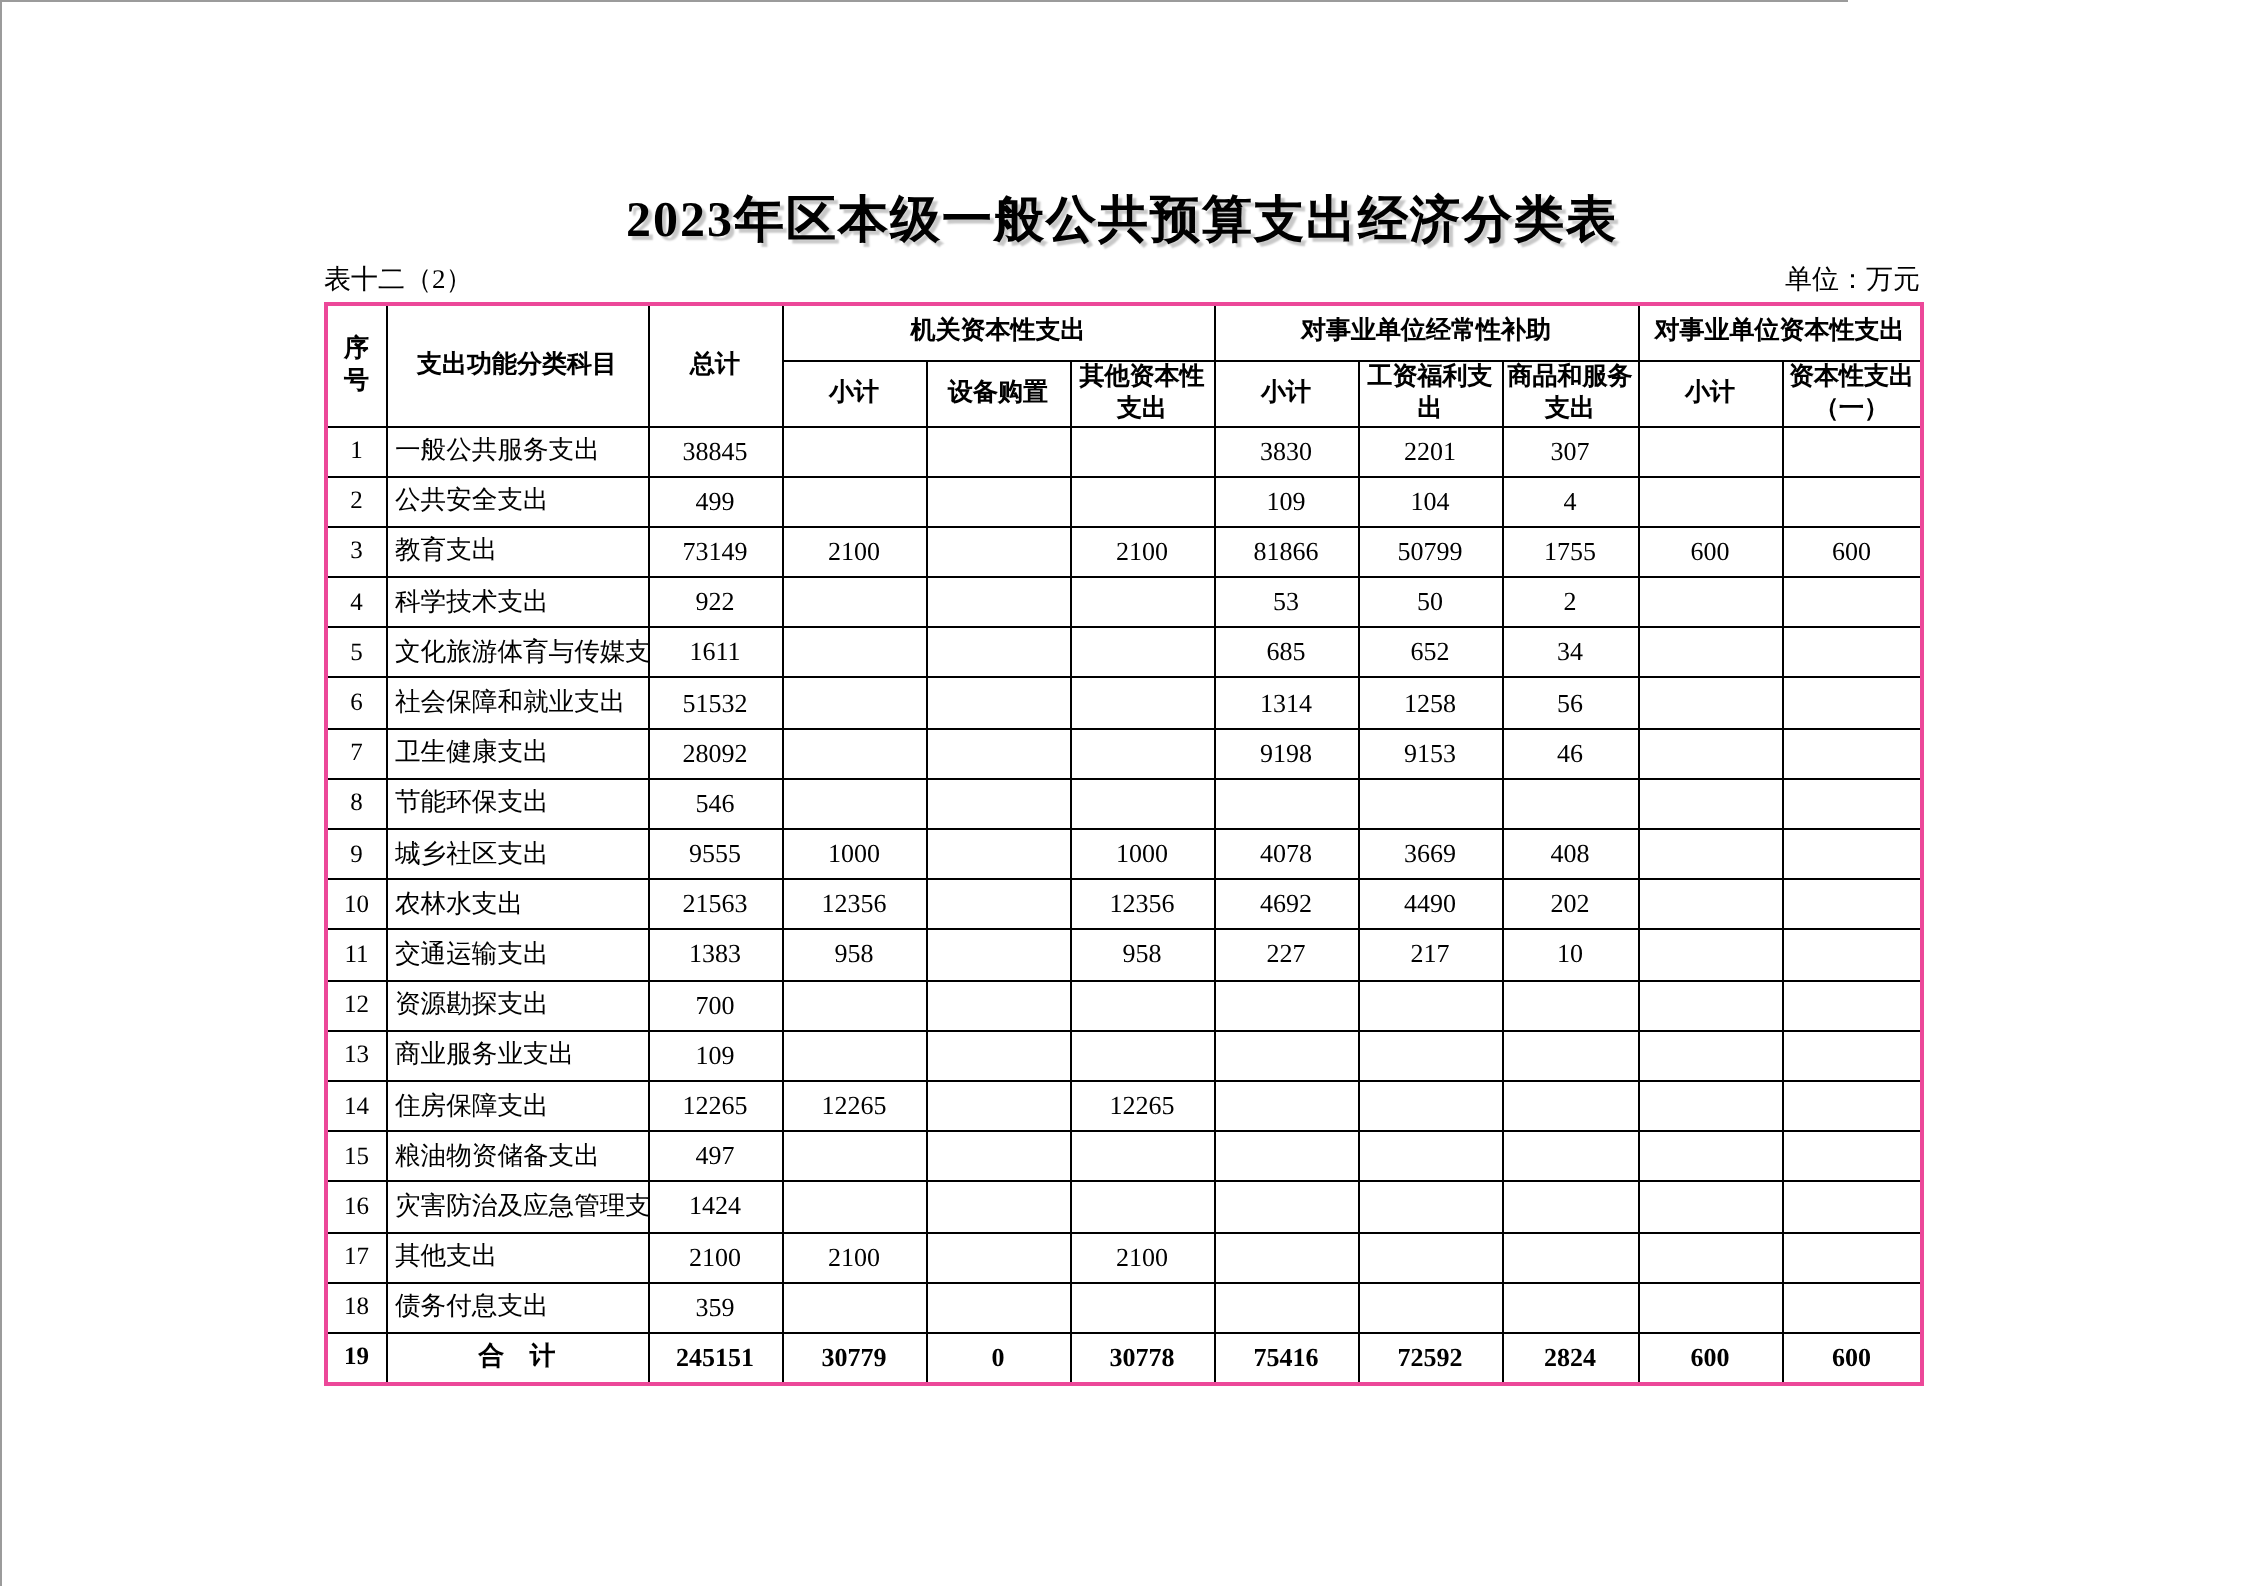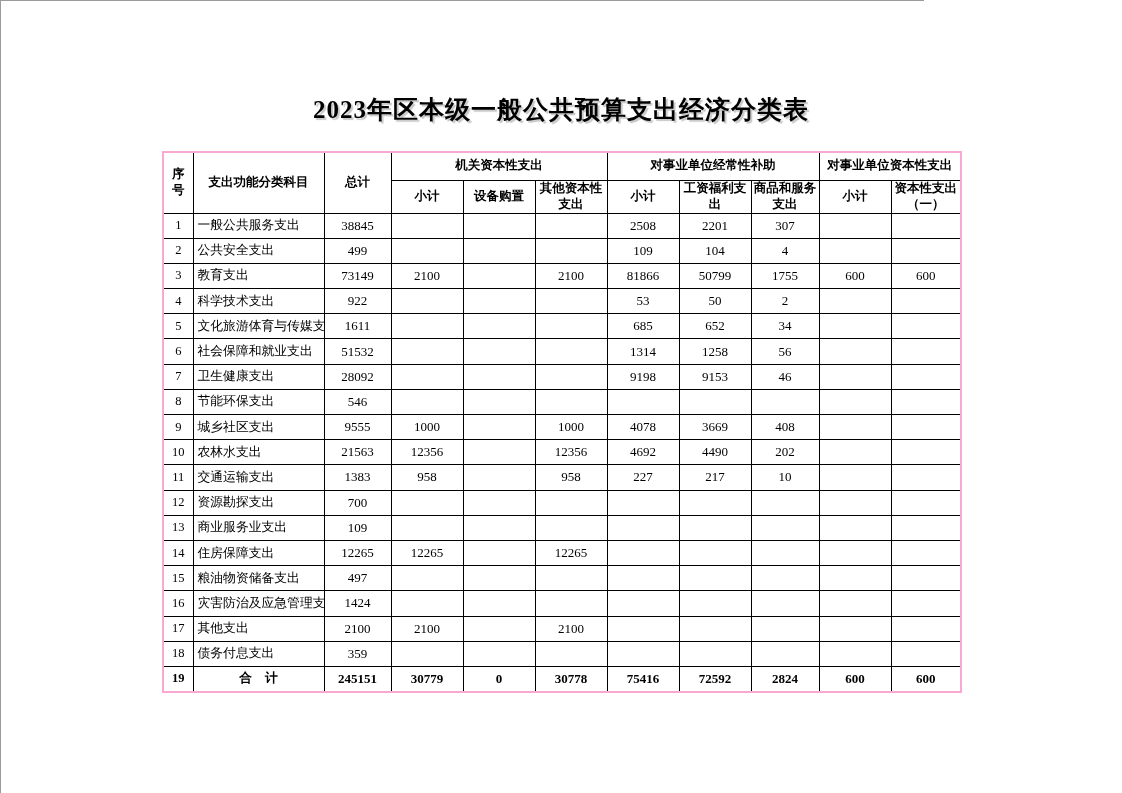--- a/index.html
+++ b/index.html
@@ -42,21 +42,21 @@
     align-items: flex-end;
     font-size: 13.5px;
   }
   table.budget-table {
     position: absolute;
     top: 151px;
     left: 162px;
     width: 798px;
     border-collapse: collapse;
     table-layout: fixed;
-    border: 2px solid #f9a8d4;
+    border: 2px solid #ec4899;
   }
   .budget-table th, .budget-table td {
     border: 1px solid #000;
     padding: 0 2px;
     text-align: center;
     vertical-align: middle;
     overflow: hidden;
   }
   .budget-table thead th {
     font-family: "Liberation Sans", "DejaVu Sans", sans-serif;
@@ -86,20 +86,24 @@
     font-weight: bold;
   }
 </style>
 </head>
 <body>
 
 <div class="page">
 
   <div class="doc-title">2023年区本级一般公共预算支出经济分类表</div>
 
+  <div class="meta-row">
+    <span>表十二（2）</span>
+    <span>单位：万元</span>
+  </div>
 
   <table class="budget-table">
     <colgroup>
       <col style="width:30px">
       <col style="width:131px">
       <col style="width:67px">
       <col style="width:72px">
       <col style="width:72px">
       <col style="width:72px">
       <col style="width:72px">
@@ -129,21 +133,21 @@
       </tr>
     </thead>
     <tbody>
         <tr>
           <td class="seq">1</td>
           <td class="subject">一般公共服务支出</td>
           <td class="num">38845</td>
           <td class="num"></td>
           <td class="num"></td>
           <td class="num"></td>
-          <td class="num">2508</td>
+          <td class="num">3830</td>
           <td class="num">2201</td>
           <td class="num">307</td>
           <td class="num"></td>
           <td class="num"></td>
         </tr>
         <tr>
           <td class="seq">2</td>
           <td class="subject">公共安全支出</td>
           <td class="num">499</td>
           <td class="num"></td>

